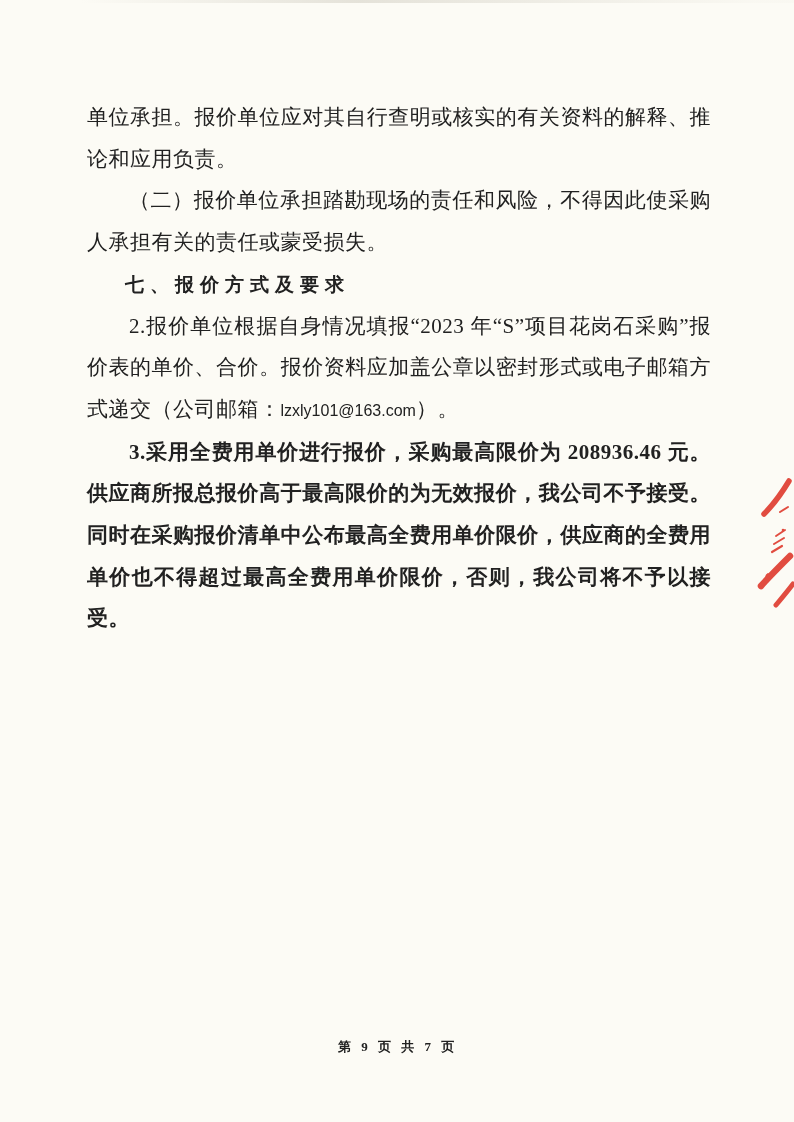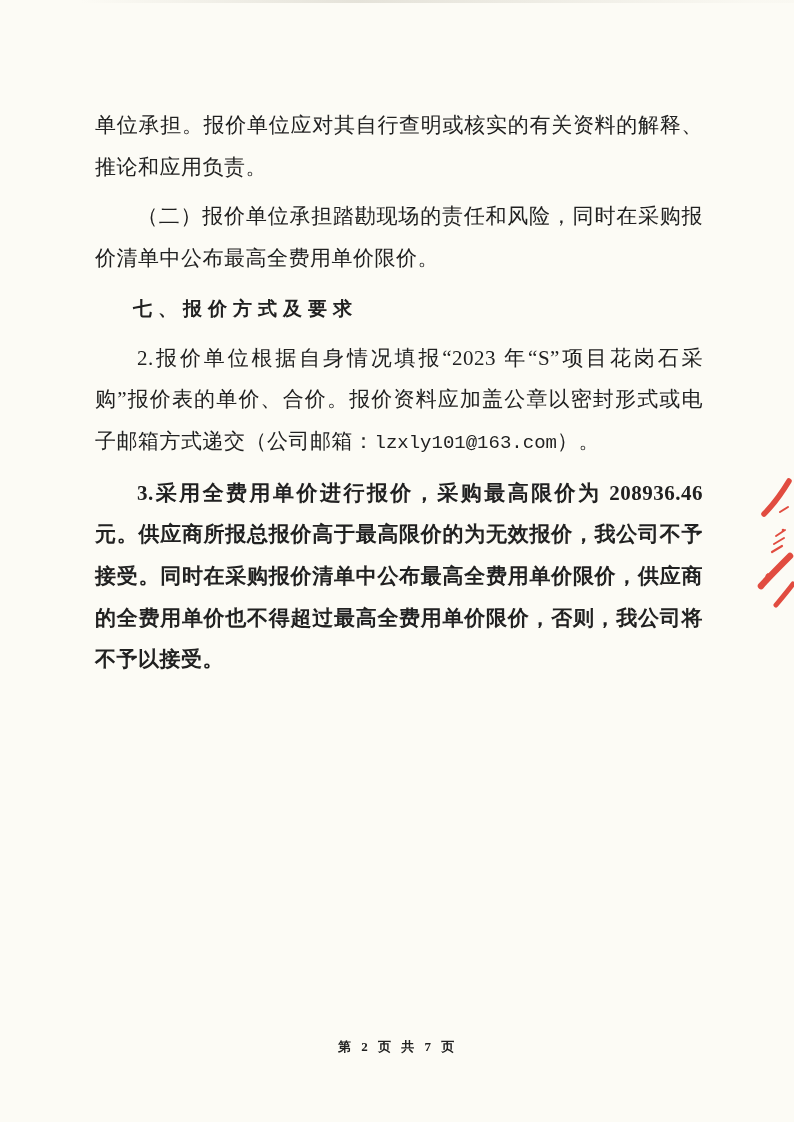--- a/index.html
+++ b/index.html
@@ -27,38 +27,38 @@
     position: absolute;
     left: 87px;
     top: 97px;
     width: 624px;
     font-size: 21px;
     line-height: 41.7px;
     letter-spacing: 0.5px;
     text-align: justify;
   }
   .content p {
-    margin: 8px;
+    margin: 0;
     padding: 0;
   }
   .indent { text-indent: 2em; }
   .heading {
     font-family: "Liberation Sans", sans-serif;
     font-weight: bold;
     font-size: 19px;
     letter-spacing: 6px;
   }
   .body-bold { font-weight: bold; }
   .lead {
     font-family: "Liberation Sans", sans-serif;
     font-weight: bold;
   }
   .mono {
-    font-family: Liberation Mono, monospace;
-    font-size: 19px;
+    font-family: Liberation Sans, sans-serif;
+    font-size: 16px;
     letter-spacing: 0;
   }
   .footer {
     position: absolute;
     left: 0;
     right: 0;
     top: 1038px;
     text-align: center;
     font-size: 13px;
     letter-spacing: 2px;
@@ -75,27 +75,27 @@
   }
 </style>
 </head>
 <body style="background: rgb(252, 251, 245); color: rgb(33, 33, 33);">
 
 <div class="page">
   <div class="scan-edge-top"></div>
 
   <div class="content">
       <p class="body"><span>单位承担。报价单位应对其自行查明或核实的有关资料的解释、推论和应用负责。</span></p>
-      <p class="body indent"><span>（二）报价单位承担踏勘现场的责任和风险，同时在采购报价清单中公布最高全费用单价限价。</span></p>
+      <p class="body indent"><span>（二）报价单位承担踏勘现场的责任和风险，不得因此使采购人承担有关的责任或蒙受损失。</span></p>
       <p class="heading indent"><span>七、报价方式及要求</span></p>
       <p class="body indent"><span>2.报价单位根据自身情况填报“2023 年“S”项目花岗石采购”报价表的单价、合价。报价资料应加盖公章以密封形式或电子邮箱方式递交（公司邮箱：</span><span class="mono">lzxly101@163.com</span><span>）。</span></p>
       <p class="body-bold indent"><span>3.采用全费用单价进行报价，采购最高限价为 208936.46 元。供应商所报总报价高于最高限价的为无效报价，我公司不予接受。同时在采购报价清单中公布最高全费用单价限价，供应商的全费用单价也不得超过最高全费用单价限价，否则，我公司将不予以接受。</span></p>
     </div>
 
-  <div class="footer">第 2 页 共 7 页</div>
+  <div class="footer">第 9 页 共 7 页</div>
 
   <svg class="stamp" viewBox="0 0 38 134" xmlns="http://www.w3.org/2000/svg" style="color: rgb(223, 58, 45);">
     <g fill="none" stroke="currentColor" stroke-linecap="round">
       <path d="M8,40 C14,34 24,22 33,7" stroke-width="5.5"></path>
       <path d="M24,38 l8,-5" stroke-width="2"></path>
       <circle cx="27" cy="56" r="1.3" fill="currentColor" stroke="none"></circle>
       <path d="M20,62 l9,-6" stroke-width="2"></path>
       <path d="M18,70 l10,-6" stroke-width="2"></path>
       <path d="M16,78 l10,-6" stroke-width="2.2"></path>
       <path d="M12,100 q-3,2 -1,5" stroke-width="1.8"></path>

